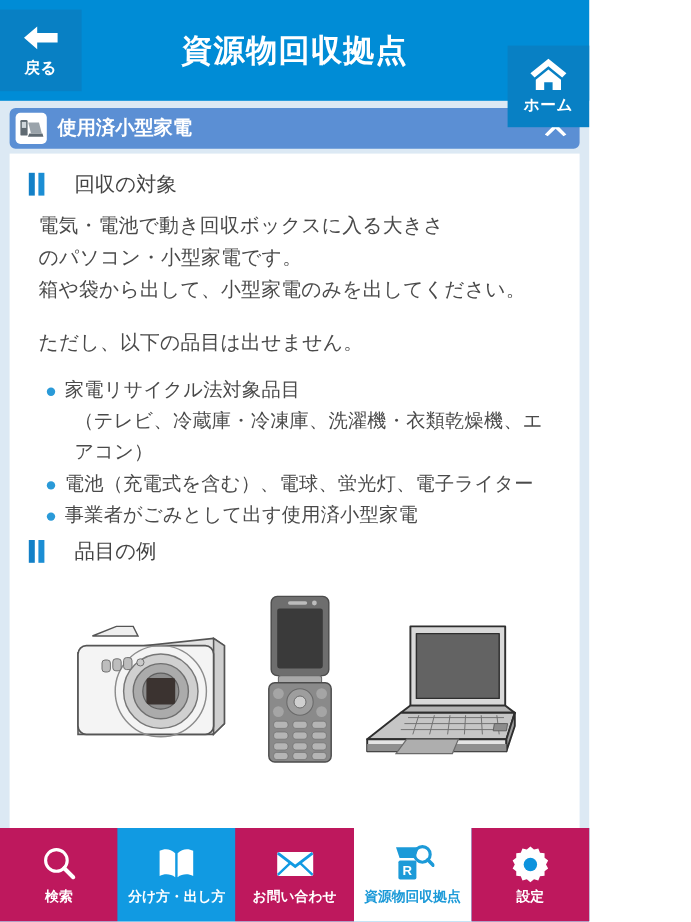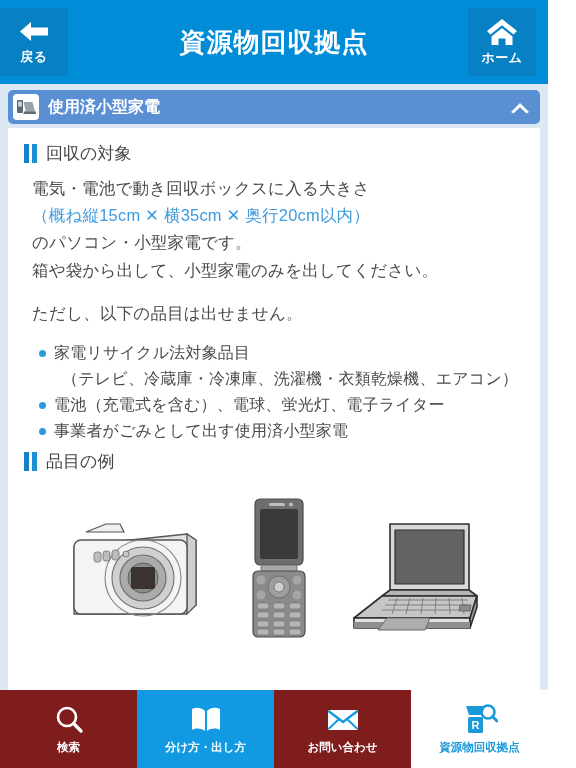--- a/index.html
+++ b/index.html
@@ -2,37 +2,37 @@
 <html lang="ja"><head>
 <meta charset="utf-8">
 <style>
   * { margin:0; padding:0; box-sizing:border-box; }
   html, body {
     width:576px; height:768px;
     font-family:"Liberation Sans","DejaVu Sans",sans-serif;
     background:#ffffff; overflow:hidden;
   }
   #app {
-    position:relative; width:548px; height:768px;
+    position:relative; width:491px; height:768px;
     background:#dce9f4; display:flex; flex-direction:column;
   }
 
   
   .header {
     position:relative; height:84px; flex:0 0 84px;
     background:#008cd6;
     display:flex; align-items:center; justify-content:center;
   }
   .hdr-btn {
     position:absolute; top:8px; width:68px; height:68px;
     display:flex; flex-direction:column; align-items:center; justify-content:center;
     color:#fff; cursor:pointer; background:#0880c4;
   }
   .hdr-btn.left { left:0; }
-  .hdr-btn.right { right:12px; }
+  .hdr-btn.right { right:0;margin-top:30px; }
   .hdr-btn .glyph { display:block; line-height:0; }
   .hdr-btn .lbl { font-size:13px; font-weight:bold; margin-top:2px; letter-spacing:.5px; }
   .hdr-title {
     color:#fff; font-size:26px; font-weight:bold; letter-spacing:1px;
   }
 
   
   .accordion {
     margin:6px 8px 0 8px; height:34px; flex:0 0 34px;
     background:#5b8fd4; border-radius:5px;
@@ -48,21 +48,21 @@
   }
   .acc-chevron { color:#fff; line-height:0; }
 
   
   .content-wrap {
     flex:1; margin:4px 8px 0 8px; background:#fff;
     overflow:hidden; position:relative;
   }
   .content { padding:14px 16px 0 16px; }
 
-  .sec-head { display:flex; align-items:center; gap:9px; margin-bottom:10px; }
+  .sec-head { display:flex; align-items:center; gap:25px; margin-bottom:10px; }
   .sec-bars { display:flex; gap:3px; }
   .sec-bars i { display:block; width:5px; height:19px; background:#1b8ed4; }
   .sec-bars i:first-child { background:#1380c7; }
   .sec-title { font-size:17px; color:#444; font-weight:normal; }
 
   .para {
     font-size:16.5px; color:#4a4a4a; line-height:1.65;
     padding-left:8px; letter-spacing:.2px;
   }
   .para .hl { color:#3d9ade; }
@@ -87,21 +87,21 @@
   }
   .gallery > div { display:flex; align-items:flex-end; justify-content:center; }
 
   
   .tabbar {
     height:78px; flex:0 0 78px; display:flex; background:#0d93dd;
   }
   .tab {
     flex:1; display:flex; flex-direction:column;
     align-items:center; justify-content:center; gap:3px;
-    color:#fff; cursor:pointer; background:#7f1d1d;
+    color:#fff; cursor:pointer; background:#be185d;
   }
   .tab:nth-child(even) { background:#119ae2; }
   .tab .ticon { line-height:0; height:34px; display:flex; align-items:center; }
   .tab .tlabel { font-size:11.5px; font-weight:bold; white-space:nowrap; }
   .tab.active { background:#ffffff; }
   .tab.active .tlabel { color:#1c9ad8; }
 </style>
 </head>
 <body>
 
@@ -154,21 +154,20 @@
       <div class="sec-head">
         <span class="sec-bars">
           <i></i>
             <i></i>
         </span>
         <span class="sec-title">回収の対象</span>
       </div>
 
       <div class="para">
         <div>電気・電池で動き回収ボックスに入る大きさ</div>
-        <div class="hl">（概ね縦15cm ✕ 横35cm ✕ 奥行20cm以内）</div>
         <div>のパソコン・小型家電です。</div>
         <div>箱や袋から出して、小型家電のみを出してください。</div>
         <div class="sp">ただし、以下の品目は出せません。</div>
       </div>
 
       <ul class="items">
         <li>
           <span>家電リサイクル法対象品目</span>
           <span class="sub">（テレビ、冷蔵庫・冷凍庫、洗濯機・衣類乾燥機、エアコン）</span>
         </li>
@@ -309,15 +308,24 @@
           <path d="M4 3 L23 3 L20 12 L7 12 Z" fill="#1c9ad8"></path>
           <rect x="6" y="14" width="15" height="16" rx="1.5" fill="#1c9ad8"></rect>
           <text x="13.5" y="26" font-family="Liberation Sans, sans-serif" font-size="11" font-weight="bold" fill="#ffffff" text-anchor="middle">R</text>
           <circle cx="26" cy="9" r="6.5" fill="none" stroke="#1c9ad8" stroke-width="2.6"></circle>
           <path d="M30.5 13.5 L35 18" stroke="#1c9ad8" stroke-width="3" stroke-linecap="round"></path>
         </svg>
       </span>
       <span class="tlabel">資源物回収拠点</span>
     </div>
 
+    <div class="tab">
+      <span class="ticon">
+        <svg width="32" height="32" viewBox="0 0 32 32">
+          <path d="M16 1.5 L19 4 L22.6 3 L24 6.6 L27.8 7 L27.8 10.8 L30.8 13 L29 16.4 L30.8 19.8 L27.8 22 L27.8 25.8 L24 26.2 L22.6 29.8 L19 28.8 L16 31.3 L13 28.8 L9.4 29.8 L8 26.2 L4.2 25.8 L4.2 22 L1.2 19.8 L3 16.4 L1.2 13 L4.2 10.8 L4.2 7 L8 6.6 L9.4 3 L13 4 Z" fill="#fff"></path>
+          <circle cx="16" cy="16.4" r="5.6" fill="#0d93dd"></circle>
+        </svg>
+      </span>
+      <span class="tlabel">設定</span>
+    </div>
 
   </div>
 </div>
 
 </body></html>

